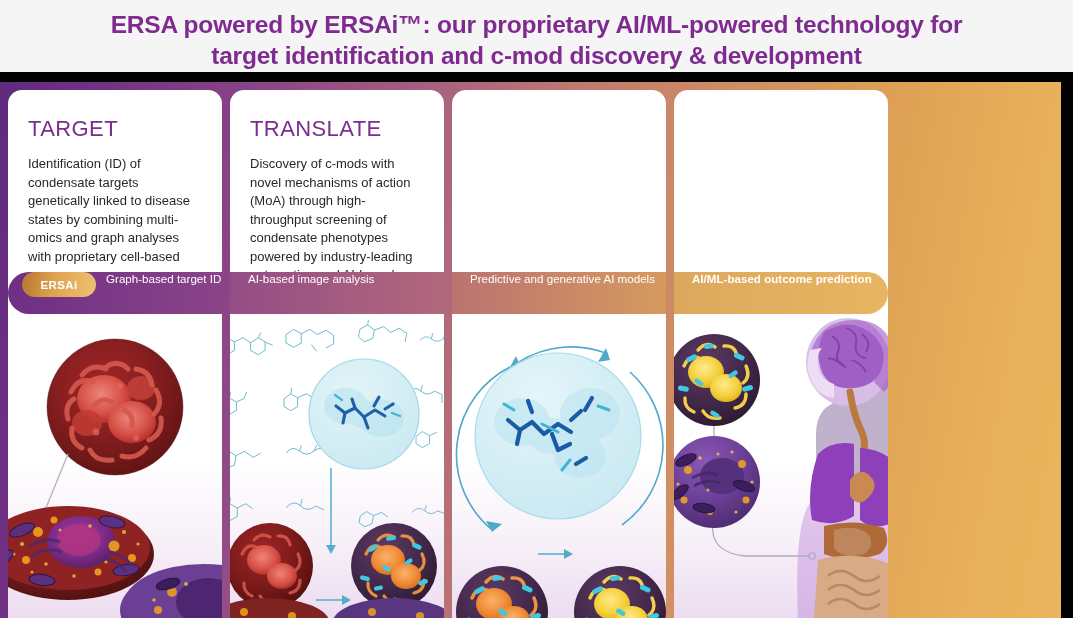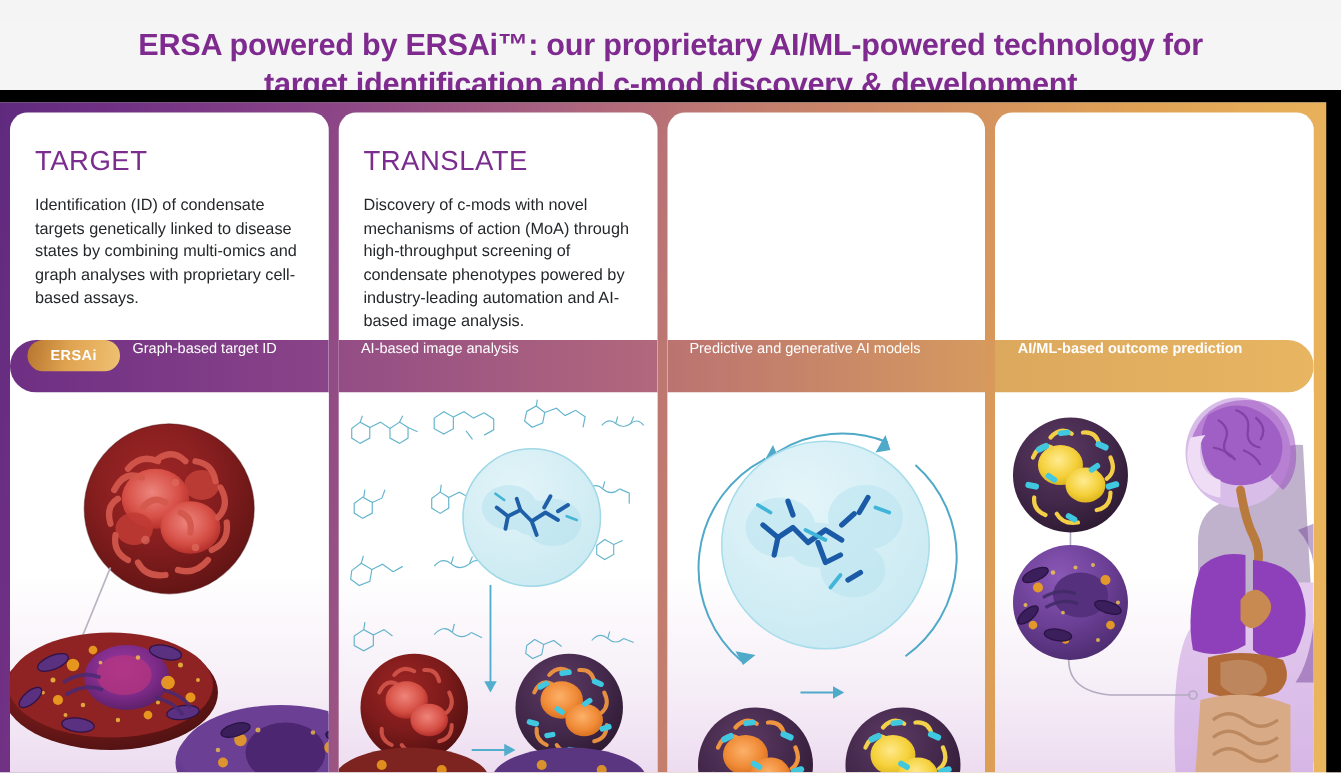--- a/index.html
+++ b/index.html
@@ -7,21 +7,21 @@
     width: 1073px; height: 618px;
     overflow: hidden;
     background: #f4f4f5;
     font-family: "Liberation Sans", sans-serif;
   }
 
   #root { position: relative; width: 1073px; height: 618px; }
 
   
   .title-band {
-    position: absolute; left: 0; top: 16px; width: 1073px; height: 72px;
+    position: absolute; left: 0; top: 4px; width: 1073px; height: 72px;
     background: #f5f5f6;
     display: flex; align-items: center; justify-content: center;
   }
   .title-text {
     text-align: center;
     color: #7f2a8f;
     font-size: 24.5px;
     font-weight: 700;
     line-height: 1.28;
     letter-spacing: -0.2px;
@@ -52,21 +52,21 @@
   }
   
   .right-edge {
     position: absolute; right: 0; top: 72px; width: 12px; height: 546px;
     background: #000; z-index: 40;
   }
 
   
   .cards {
     position: absolute; left: 8px; top: 8px;
-    width: 1043px; height: 528px;
+    width: 880px; height: 528px;
     display: flex; gap: 8px;
   }
   .card {
     position: relative;
     flex: 1 1 0;
     background: #ffffff;
     border-radius: 14px 14px 0 0;
     overflow: hidden;
     display: flex; flex-direction: column;
   }

